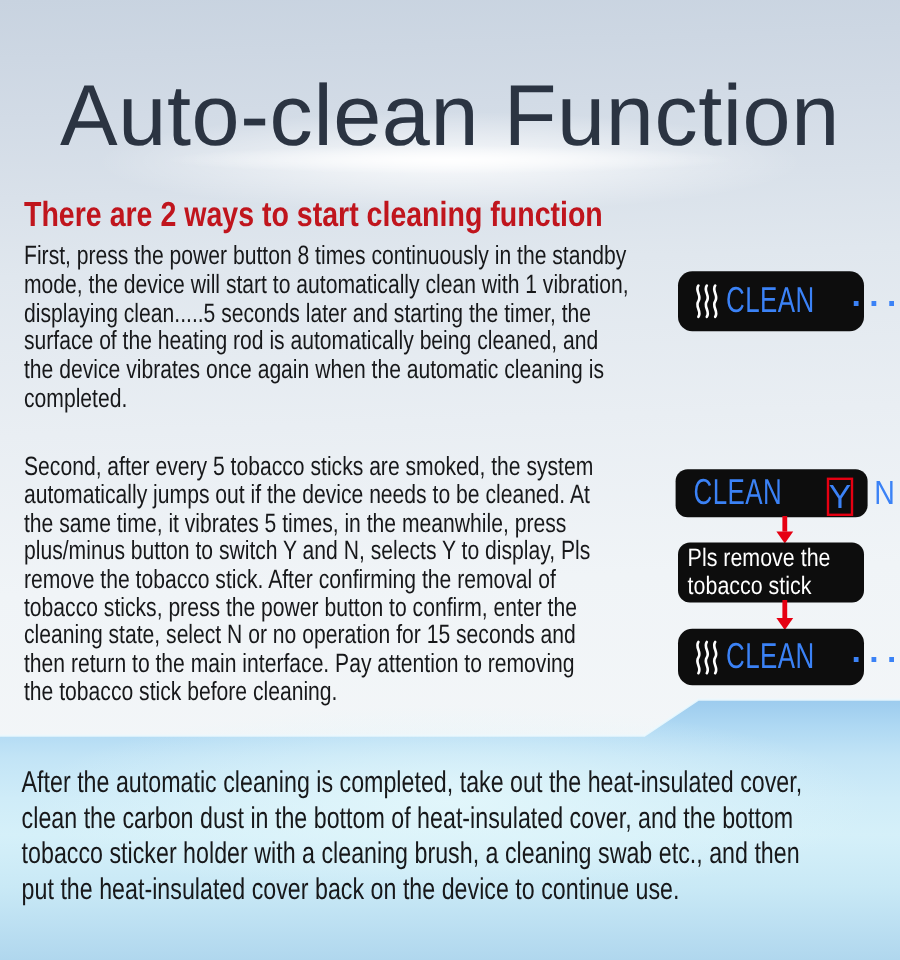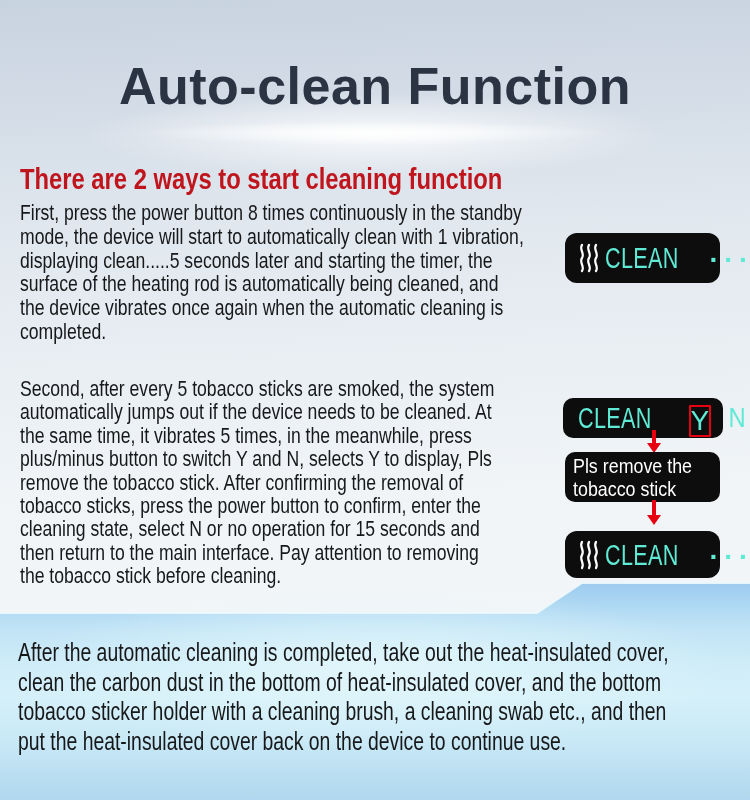--- a/index.html
+++ b/index.html
@@ -6,32 +6,32 @@
   .stage{
     position:relative;width:750px;height:800px;overflow:hidden;
     font-family:"Liberation Sans",sans-serif;
     background:
       radial-gradient(ellipse 420px 60px at 375px 135px, rgba(255,255,255,.85), rgba(255,255,255,0) 70%),
       linear-gradient(178deg,#c8d3e0 0%,#d2dbe6 12%,#e0e7ee 28%,#e9eef3 44%,#f0f4f7 60%,#f3f6f8 78%,#eef2f5 100%);
   }
   .title-glow{position:absolute;left:70px;top:118px;width:610px;height:30px;
     background:radial-gradient(ellipse closest-side,rgba(255,255,255,.95),rgba(255,255,255,0) 78%);}
   .title{position:absolute;left:0;top:56px;width:750px;margin:0;text-align:center;
-    font-size:52px;font-weight:bold;letter-spacing:.5px;color:#2b3442;}
+    font-size:72px;font-weight:normal;letter-spacing:.5px;color:#2b3442;}
   .intro{position:absolute;left:20px;top:163px;margin:0;width:640px;
     font-size:29px;font-weight:bold;color:#c0151d;white-space:nowrap;
     transform:scaleX(.82);transform-origin:0 0;font-weight:600;}
   .para{position:absolute;margin:0;white-space:pre-line;color:#17181a;
     transform-origin:0 0;}
   .para1{left:20px;top:201px;width:680px;font-size:22px;line-height:23.8px;transform:scaleX(.80);}
   .para2{left:20px;top:377px;width:680px;font-size:22px;line-height:23.4px;transform:scaleX(.80);}
   .para3{left:18px;top:638px;width:945px;font-size:25px;line-height:29.5px;transform:scaleX(.775);}
 
   .display{position:absolute;background:#0d0d0d;border-radius:12px;display:flex;
-    align-items:center;color:#5eead4;box-sizing:border-box;margin-top:7px;}
+    align-items:center;color:#3b82f6;box-sizing:border-box;}
   .d1{left:565px;top:226px;width:155px;height:50px;padding-left:13px;}
   .d2{left:563px;top:391px;width:160px;height:40px;padding-left:15px;border-radius:10px;}
   .d3{left:565px;top:524px;width:155px;height:47px;padding-left:13px;}
   .waves{display:inline-flex;margin-right:3px;}
   .dlabel{display:inline-block;font-size:30px;transform:scaleX(.72);transform-origin:0 50%;letter-spacing:.5px;}
   .dots{display:inline-block;font-size:28px;font-weight:bold;letter-spacing:7px;margin-left:2px;
     transform:translateY(-5px);}
   .yn{font-size:28px;}
   .ybox{display:flex;align-items:center;justify-content:center;width:26px;height:32px;
     border:2px solid #e60012;margin-left:8px;transform:translateY(3px);box-sizing:border-box;}

